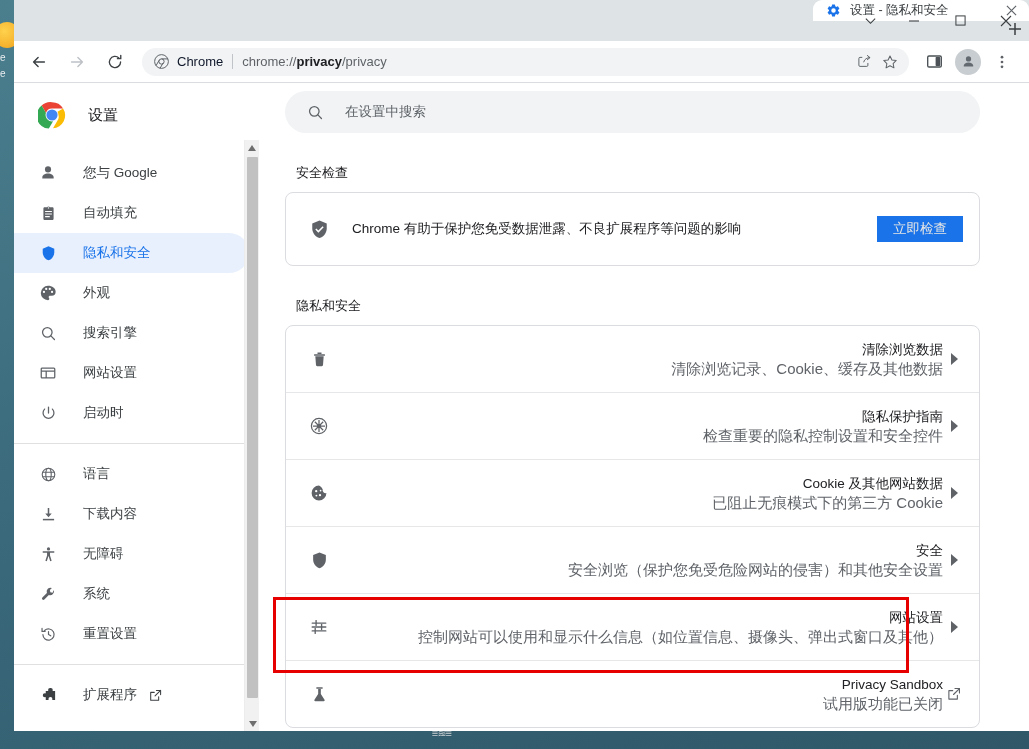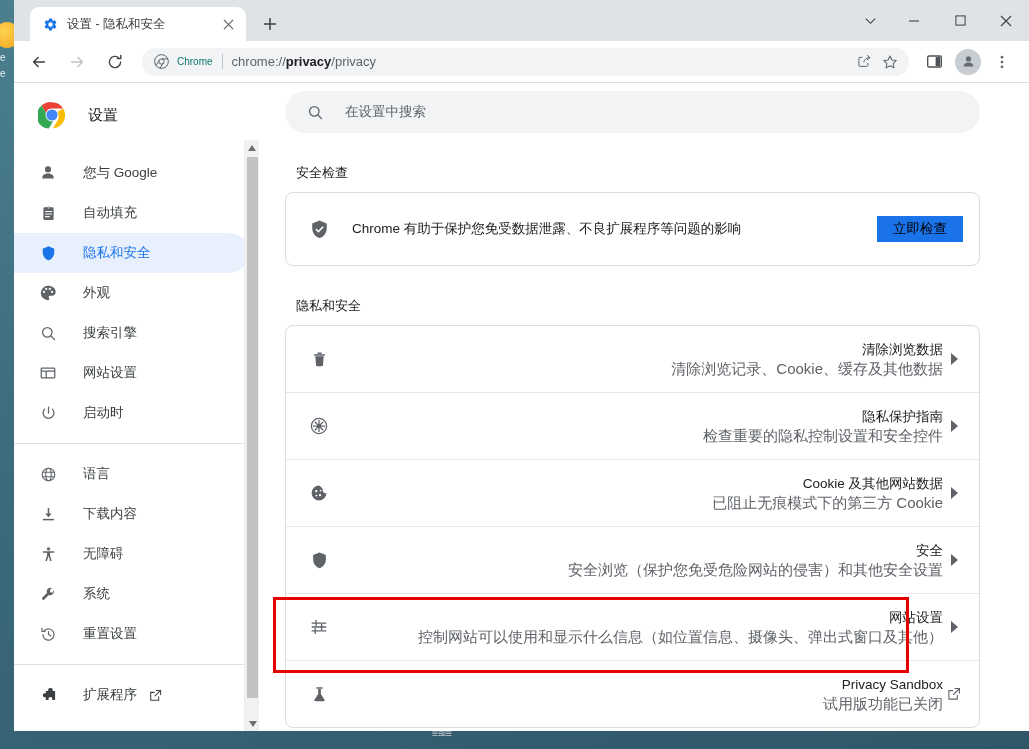--- a/index.html
+++ b/index.html
@@ -39,21 +39,21 @@
     left: 14px; top: 0; width: 1015px; height: 731px;
     background: #fff;
     overflow: hidden;
   }
 
   
   #tabstrip {
     position: relative;
     height: 41px;
     background: #dee3e6;
-    display: flex; align-items: flex-end;
+    display: flex; align-items: flex-end; flex-direction: column;
   }
   .tab {
     margin-left: 16px;
     width: 216px; height: 34px;
     background: #fff;
     border-radius: 9px 9px 0 0;
     display: flex; align-items: center;
     padding: 0 8px 0 12px;
     position: relative;
   }
@@ -107,21 +107,21 @@
     height: 28px;
     margin: 0 6px 0 8px;
     background: #f1f3f4;
     border-radius: 14px;
     display:flex; align-items:center;
     padding: 0 6px 0 11px;
     min-width: 0;
   }
   .omni-chrome-icon { width:16px;height:16px;flex:0 0 16px;display:flex;align-items:center;justify-content:center;}
   .omni-chrome-label {
-    font-size: 10px; color:#0f766e; margin-left: 8px; white-space:nowrap;
+    font-size: 13px; color:#0f172a; margin-left: 8px; white-space:nowrap;
   }
   .omni-sep {
     width:1px; height:15px; background:#c0c4c8; margin: 0 9px;
   }
   .omni-url { font-size:13px; color:#5f6368; white-space:nowrap; }
   .omni-url b { color:#202124; font-weight:700; }
   .omni-right { margin-left:auto; display:flex; align-items:center; }
   .omni-ico {
     width:26px;height:26px;display:flex;align-items:center;justify-content:center;
     color:#5f6368; border-radius:50%;
@@ -229,21 +229,21 @@
   .safety-row {
     display:flex; align-items:center;
     padding: 16px 16px 16px 22px;
     min-height: 72px;
   }
   .safety-row .sr-icon {width:22px;height:22px;flex:0 0 22px;color:#5f6368;display:flex;align-items:center;justify-content:center;}
   .safety-row .sr-text {
     font-size: 13.5px; color:#202124; margin-left: 22px; flex:1 1 auto;
   }
   #checknow {
-    background:#1a73e8; color:#000000;
+    background:#1a73e8; color:#e5e5e5;
     font-size:13.5px;
     border:none; border-radius:0;
     padding: 4px 16px;
     white-space:nowrap;
     font-family: inherit;
   }
 
   .row {
     display:flex; align-items:center;
     padding: 14px 14px 14px 22px;

